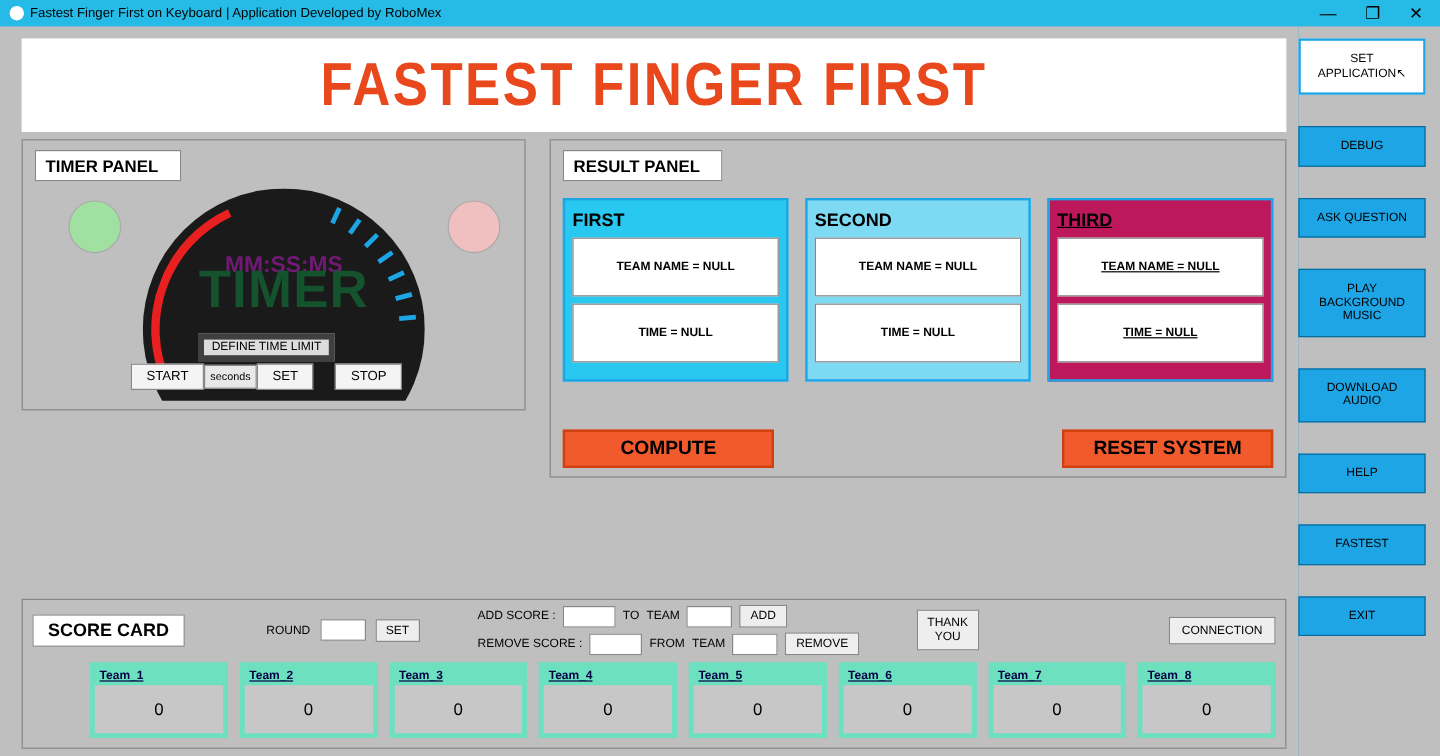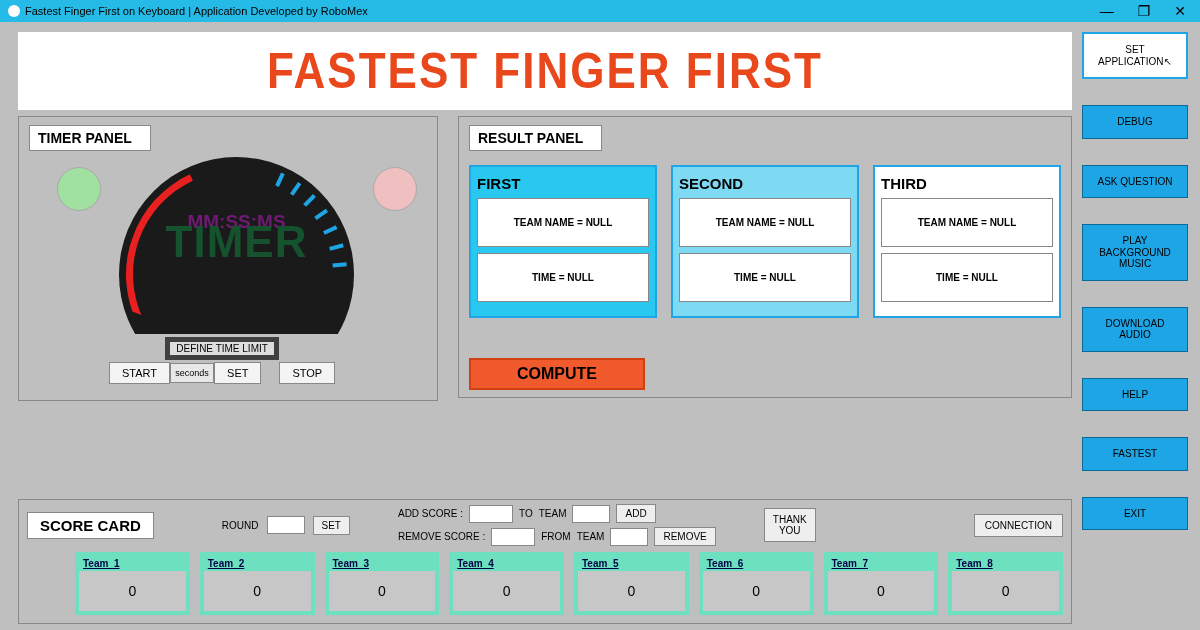--- a/index.html
+++ b/index.html
@@ -15,21 +15,21 @@
 .side-col { width: 118px; background: #bfbfbf; padding: 10px 12px 6px 0; display: flex; flex-direction: column; gap: 26px; }
 
 .banner { background: #fff; height: 78px; display: flex; align-items: center; justify-content: center; }
 .banner-text { font-size: 44px; font-weight: bold; color: #e8481b; letter-spacing: 2px; font-family: 'Arial Black', sans-serif; transform: scaleY(1.15); }
 
 .row { display: flex; gap: 20px; }
 
 .panel { border: 1px solid #888; padding: 10px; background: #bfbfbf; }
 .panel-title { background: #fff; border: 1px solid #888; display: inline-block; padding: 4px 18px 4px 8px; font-weight: bold; font-size: 14px; margin-bottom: 8px; margin-top: -2px; }
 
-.timer-panel { width: 420px; height: 285px; position: relative; }
+.timer-panel { width: 420px; height: 226px; position: relative; }
 .gauge { position: absolute; left: 100px; top: 40px; width: 235px; height: 140px; }
 .gauge-bg { position: absolute; width: 235px; height: 235px; border-radius: 50%; background: #1a1a1a; clip-path: inset(0 0 58px 0); }
 .gauge-red { position: absolute; width: 221px; height: 221px; left:7px; top:7px; border-radius: 50%; border: 7px solid transparent; border-left-color: #e82020; border-bottom-color:#e82020; transform: rotate(20deg); clip-path: inset(0 0 40px 0);}
 .gauge-text1 { position: absolute; top: 54px; width: 235px; text-align: center; color: #701a75; font-size: 19px; font-weight: bold; }
 .gauge-text2 { position: absolute; top: 60px; width: 235px; text-align: center; color: #14532d; font-size: 44px; font-weight: 900; letter-spacing: 1px; }
 .tick { position:absolute; width:4px; height:14px; background:#1ea5e6; left:115px; top:6px; transform-origin: 2px 111px;}
 .circle { width: 44px; height: 44px; border-radius: 50%; position: absolute; top: 50px; border:1px solid #aaa;}
 .circ-green { background: #a0e0a0; left: 38px; }
 .circ-pink { background: #f0c0c0; left: 354px; }
 
@@ -37,21 +37,21 @@
 .define-limit { background:#ddd; border:5px solid #404040; font-size:10px; padding:1px 6px;}
 .tc-row { display: flex; align-items: center; }
 .btn { background: #f4f4f4; border: 1px solid #888; padding: 4px 12px; font-size: 11px; cursor: pointer; }
 .seconds-box { width:44px; height:20px; border:1px solid #888; font-size:9px; text-align:center; background:#e8e8e8; display:flex;align-items:center;justify-content:center;}
 
 .result-panel { flex: 1; height: 282px; }
 .result-cards { display: flex; gap: 14px; margin-top: 6px; }
 .result-card { flex: 1; border: 2px solid #1ea5e6; padding: 8px 6px 14px 6px; }
 .rc1 { background: #28c8f0; }
 .rc2 { background: #7ed9f2; }
-.rc3 { background: #ffffff; }
+.rc3 { background: #be185d; text-decoration: underline; }
 .rc-title { font-weight: bold; font-size: 15px; margin-bottom: 6px; }
 .rc-field { background: #fff; border: 1px solid #888; font-size: 10px; font-weight: bold; text-align: center; padding: 18px 2px; margin-top: 6px; }
 .result-btns { display: flex; justify-content: space-between; margin-top: 40px; }
 .compute-btn, .reset-btn { background: #f15a2c; border: 2px solid #d04010; color: #000; font-weight: bold; font-size: 16px; padding: 5px 0; width: 176px; text-align: center; cursor: pointer; }
 
 .scorecard { border:1px solid #888; padding:4px 8px 8px 8px; margin-top:auto;}
 .sc-top { display: flex; align-items: center; gap: 8px; margin-bottom:6px;}
 .sc-title { background:#fff; border:1px solid #888; padding:4px 12px; font-weight:bold; font-size:15px; margin-right:60px;}
 .small-label { font-size:10px; }
 .small-input { width:38px; height:18px; background:#fff; border:1px solid #888; }
@@ -136,20 +136,21 @@
             <div class="rc-field">TIME  = NULL</div>
           </div>
           <div class="result-card rc3">
             <div class="rc-title">THIRD</div>
             <div class="rc-field">TEAM NAME = NULL</div>
             <div class="rc-field">TIME  = NULL</div>
           </div>
         </div>
         <div class="result-btns">
           <div class="compute-btn">COMPUTE</div>
+          <div class="reset-btn">RESET SYSTEM</div>
         </div>
       </div>
     </div>
 
     <div class="scorecard">
       <div class="sc-top">
         <div class="sc-title">SCORE CARD</div>
         <span class="small-label">ROUND</span>
         <div class="small-input"></div>
         <button class="small-btn">SET</button>

